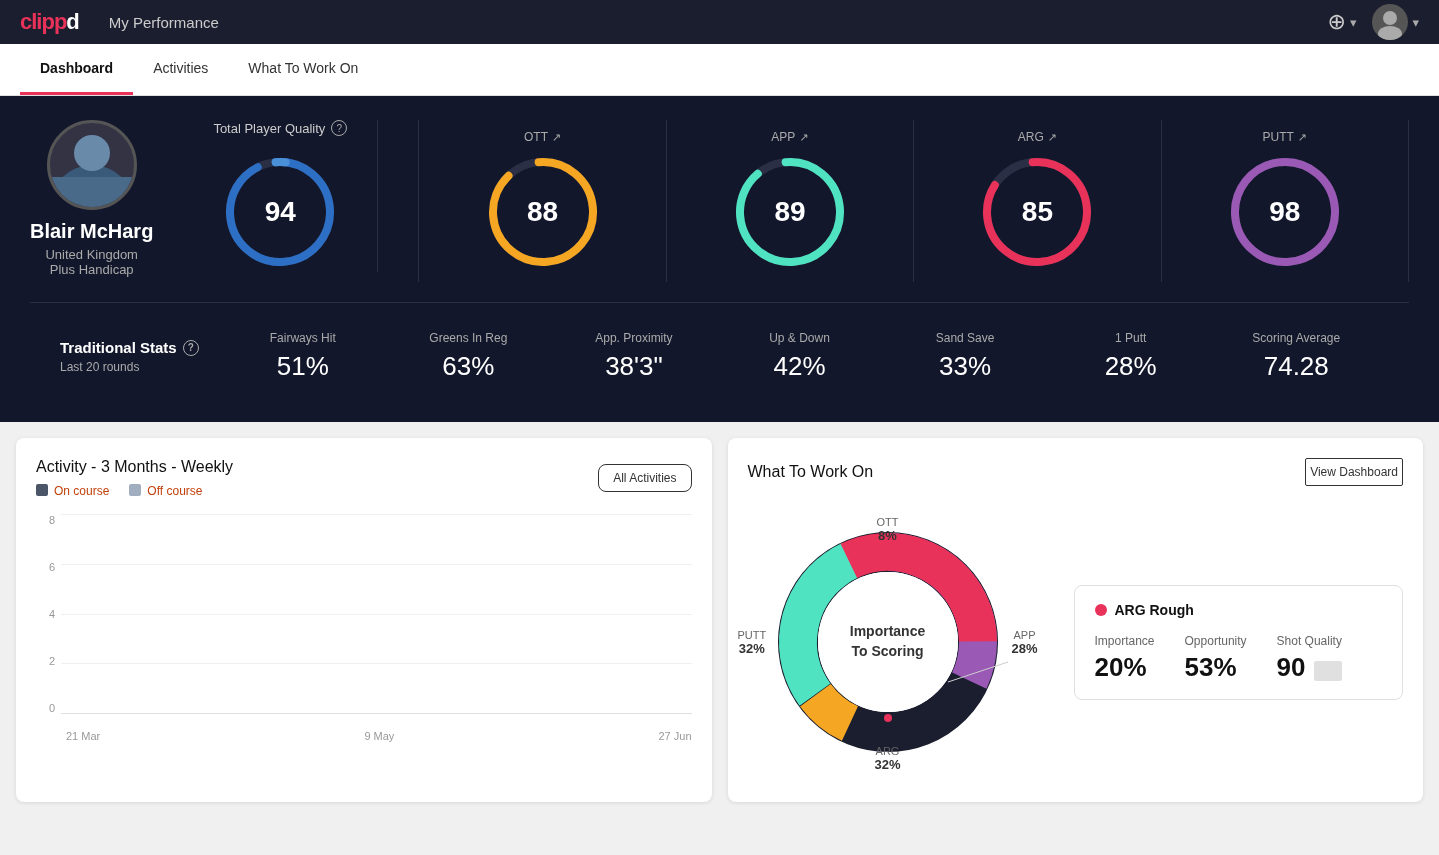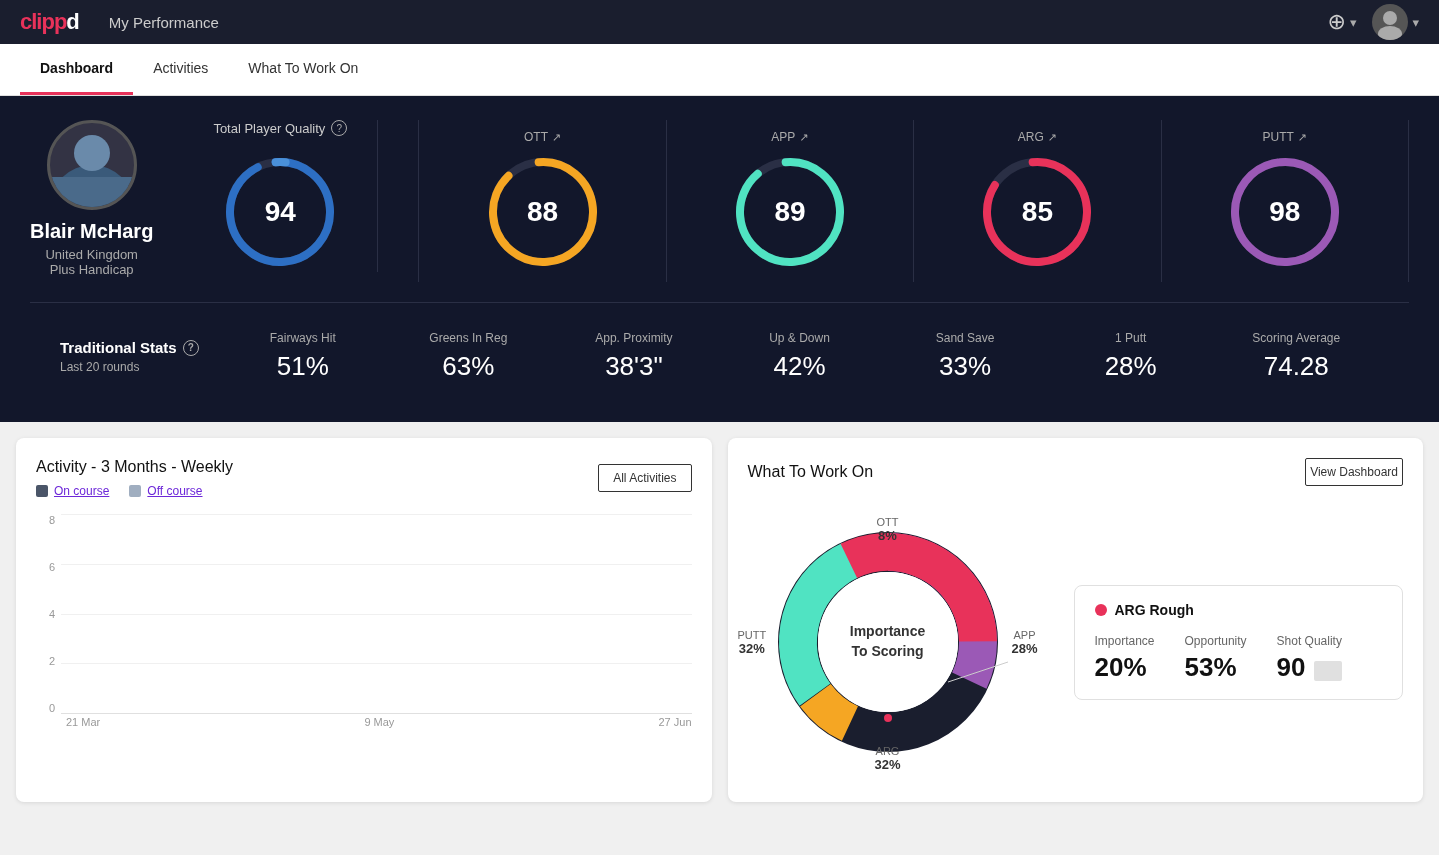--- a/index.html
+++ b/index.html
@@ -54,24 +54,24 @@
     .stat-name { font-size: 12px; color: #aaa; margin-bottom: 6px; }
     .stat-value { font-size: 26px; font-weight: 300; }
 
     
     .bottom-section { display: flex; gap: 16px; padding: 16px; background: #f0f0f0; min-height: 350px; }
 
     
     .activity-card { background: #fff; border-radius: 8px; flex: 1; padding: 20px; box-shadow: 0 1px 4px rgba(0,0,0,0.1); }
     .card-title { font-size: 16px; font-weight: 400; color: #111; }
     .legend { display: flex; gap: 20px; align-items: center; margin-bottom: 0; }
-    .legend-item { display: flex; align-items: center; gap: 6px; font-size: 12px; color: #6d28d9; text-decoration: underline; }
+    .legend-item { display: flex; gap: 6px; font-size: 12px; color: #c2410c; }
     .legend-dot { width: 12px; height: 12px; border-radius: 2px; }
     .chart-header { display: flex; justify-content: space-between; align-items: center; margin-bottom: 16px; }
-    .btn-all-activities { border: 1px solid #333; background: none; padding: 6px 14px; font-size: 12px; cursor: pointer; color: #333; border-radius: 2px; }
+    .btn-all-activities { border: 1px solid #333; background: none; padding: 6px 14px; font-size: 12px; cursor: pointer; color: #333; border-radius: 8px; }
 
     
     .bar-chart { position: relative; height: 230px; }
 
     
     .wtwo-card { background: #fff; border-radius: 8px; flex: 1; padding: 20px; box-shadow: 0 1px 4px rgba(0,0,0,0.1); }
     .wtwo-header { display: flex; justify-content: space-between; align-items: center; margin-bottom: 16px; }
     .btn-view-dashboard { border: 1px solid #333; background: none; padding: 6px 4px; font-size: 12px; cursor: pointer; color: #333; border-radius: 2px; }
     .wtwo-body { display: flex; gap: 20px; align-items: center; }
     .detail-card { border: 1px solid #e0e0e0; border-radius: 8px; padding: 16px 20px; }
@@ -341,21 +341,21 @@
               <div style="width:14px;height:6.25%;background:#4a5568;border-radius:1px 1px 0 0;"></div>
             </div>
             <div style="display:flex;gap:2px;align-items:flex-end;">
               <div style="width:14px;height:3.75%;background:#a0aec0;border-radius:1px 1px 0 0;"></div>
               <div style="width:14px;height:6.25%;background:#4a5568;border-radius:1px 1px 0 0;"></div>
             </div>
           </div>
         </div>
       </div>
 
-      <div style="display:flex;justify-content:space-between;padding-left:30px;margin-top:2px;">
+      <div style="display:flex;justify-content:space-between;padding-left:30px;margin-top:16px;">
         <span style="font-size:11px;color:#999;">21 Mar</span>
         <span style="font-size:11px;color:#999;">9 May</span>
         <span style="font-size:11px;color:#999;">27 Jun</span>
       </div>
     </div>
   </div>
 
   <div class="wtwo-card">
     <div class="wtwo-header">
       <span class="card-title">What To Work On</span>

